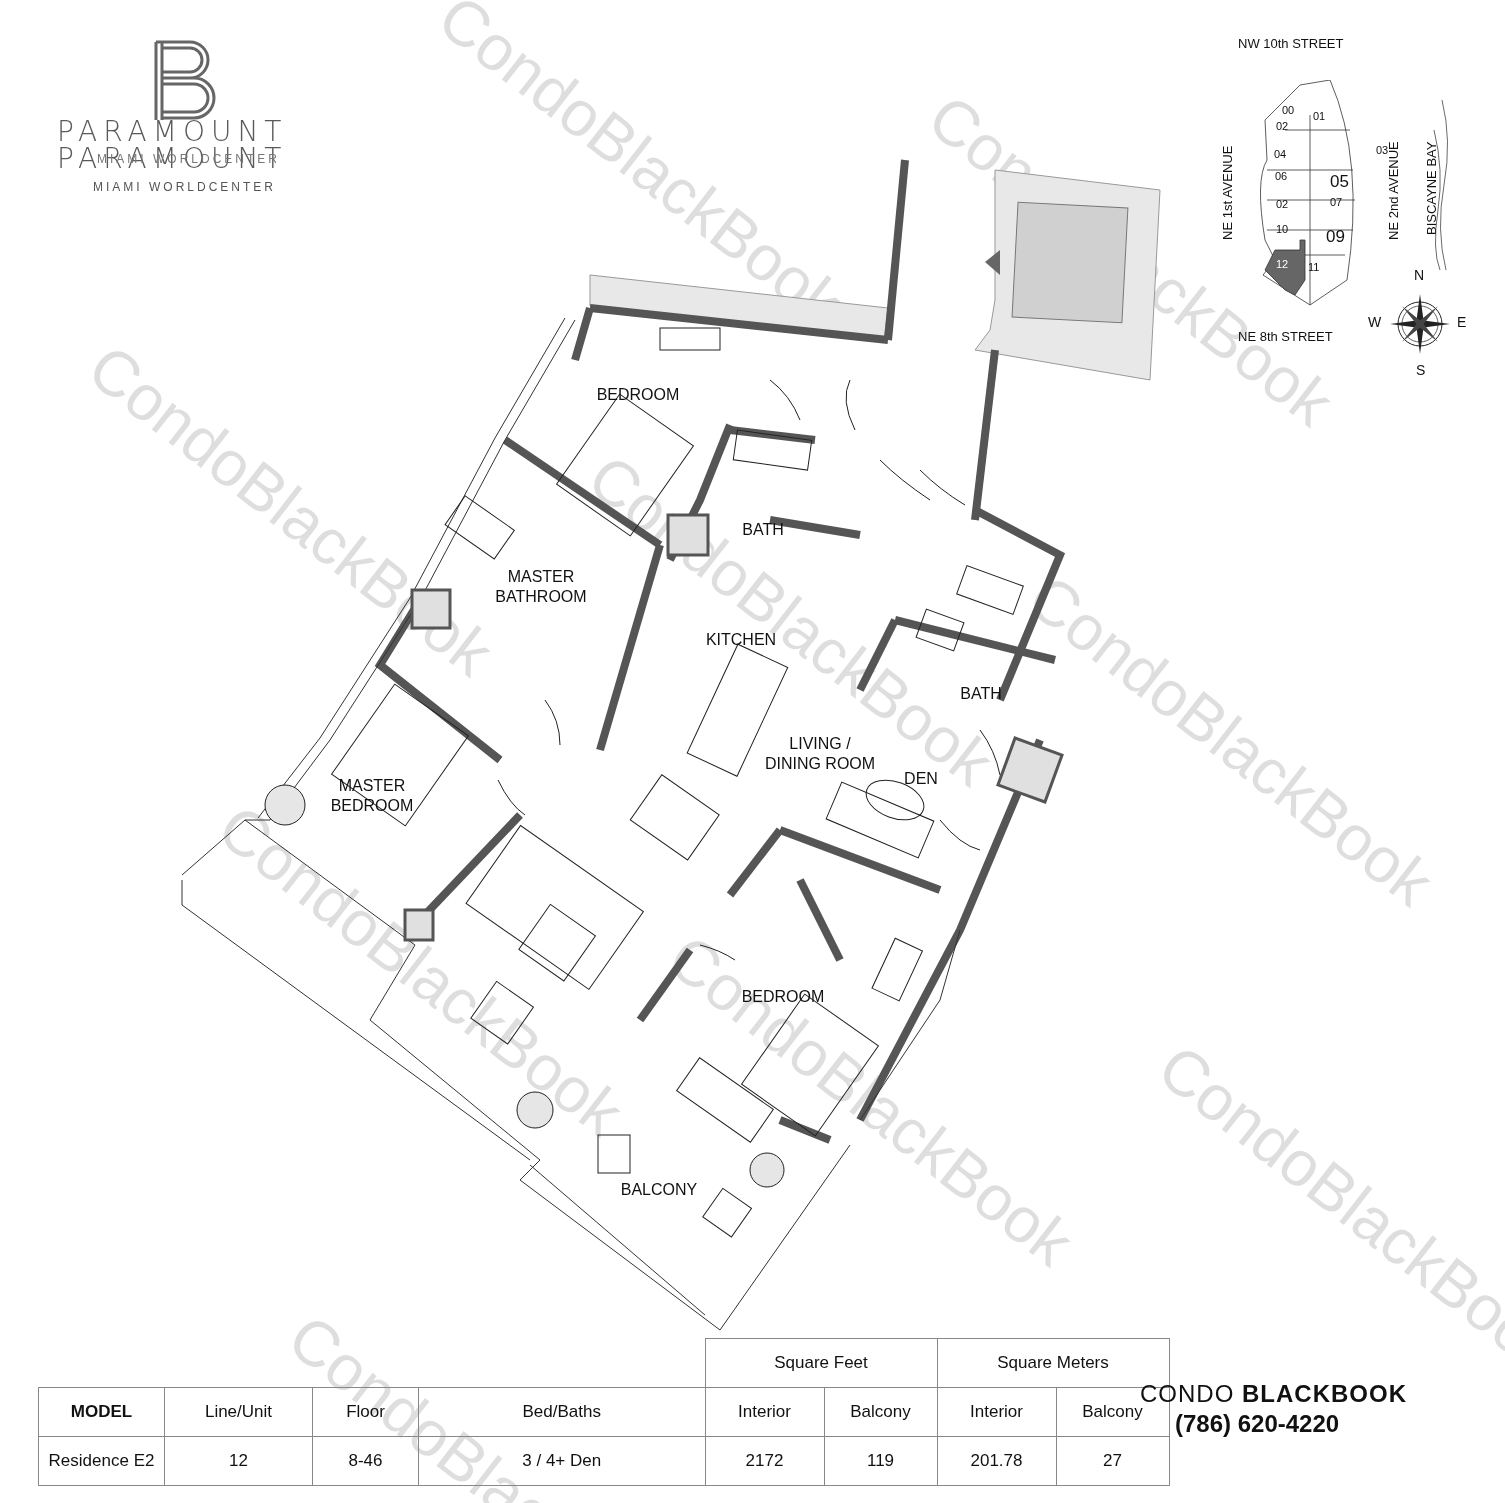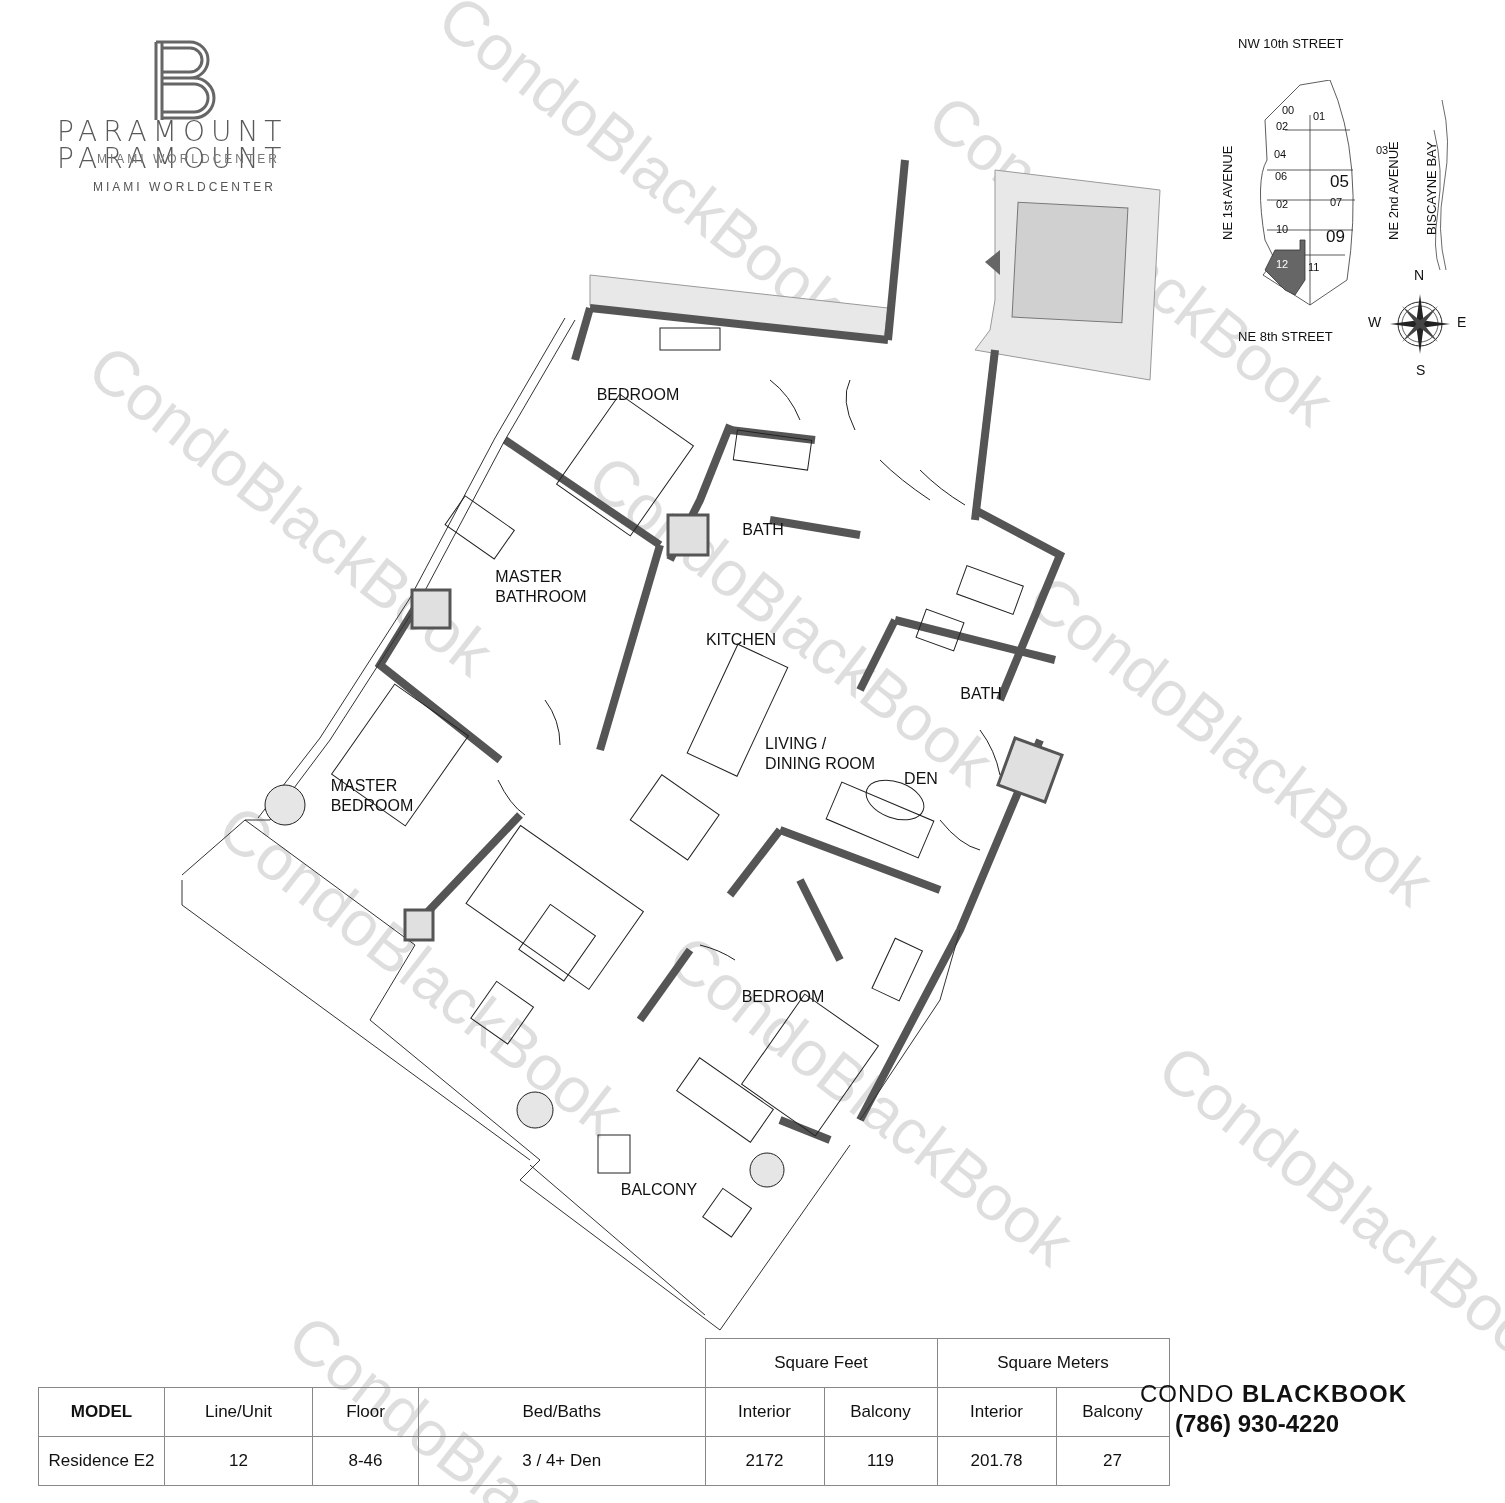--- a/index.html
+++ b/index.html
@@ -2,21 +2,21 @@
 <html><head>
 <meta charset="utf-8">
 <style>
   html,body{margin:0;padding:0;background:#fff;}
   body{width:1505px;height:1503px;position:relative;overflow:hidden;font-family:"Liberation Sans",sans-serif;color:#111;}
   .abs{position:absolute;}
   .logo-word{font-family:"DejaVu Sans",sans-serif;font-size:28px;letter-spacing:6px;color:#5a5a5a;font-weight:300;white-space:nowrap;}
   .logo-sub{font-size:12px;letter-spacing:3px;color:#555;white-space:nowrap;}
   
   .plan{left:0;top:0;width:1505px;height:1340px;}
-  .room-label{font-size:16px;color:#111;text-align:left;line-height:20px;white-space:nowrap;transform:translateX(-50%);}
+  .room-label{font-size:16px;color:#111;text-align:center;line-height:20px;white-space:nowrap;transform:translateX(-50%);}
   
   .street{font-size:13px;color:#111;white-space:nowrap;}
   .vert{transform-origin:left top;transform:rotate(-90deg);}
   .compass-letter{font-size:14px;color:#111;}
   
   table.spec{position:absolute;left:38px;top:1338px;border-collapse:collapse;font-size:17px;}
   table.spec td{border:1px solid #888;text-align:center;height:40px;padding:4px;}
   table.spec td.blank{border:none;}
   .bold{font-weight:bold;}
   .brand{left:1140px;top:1380px;font-size:24px;font-weight:bold;letter-spacing:1px;white-space:nowrap;}
@@ -217,13 +217,13 @@
     <td>119</td>
     <td>201.78</td>
     <td>27</td>
   </tr>
 </tbody>
   </table>
 
 <div class="abs brand">
   <span class="light">CONDO </span><span>BLACKBOOK</span>
 </div>
-<div class="abs phone">(786) 930-4220</div>
+<div class="abs phone">(786) 620-4220</div>
 
 </body></html>

